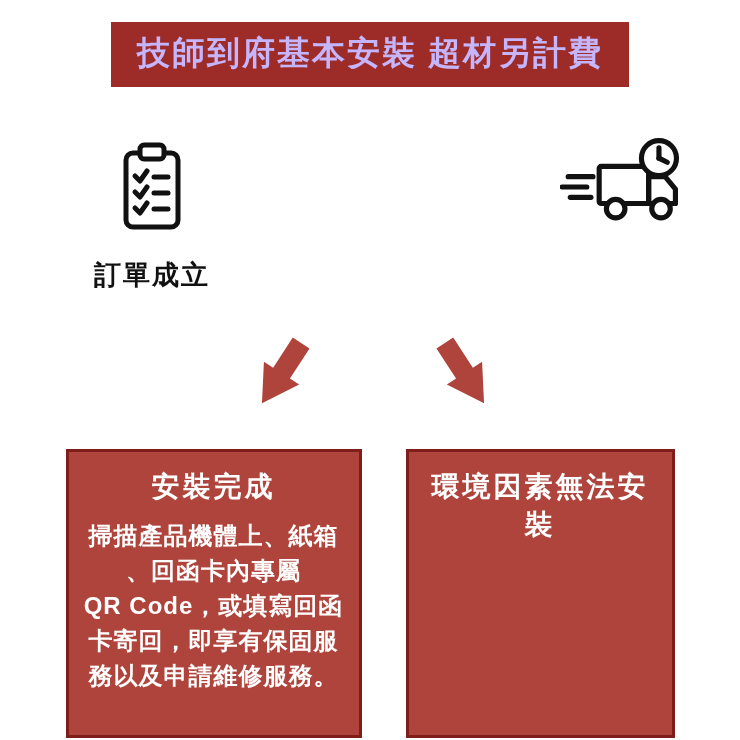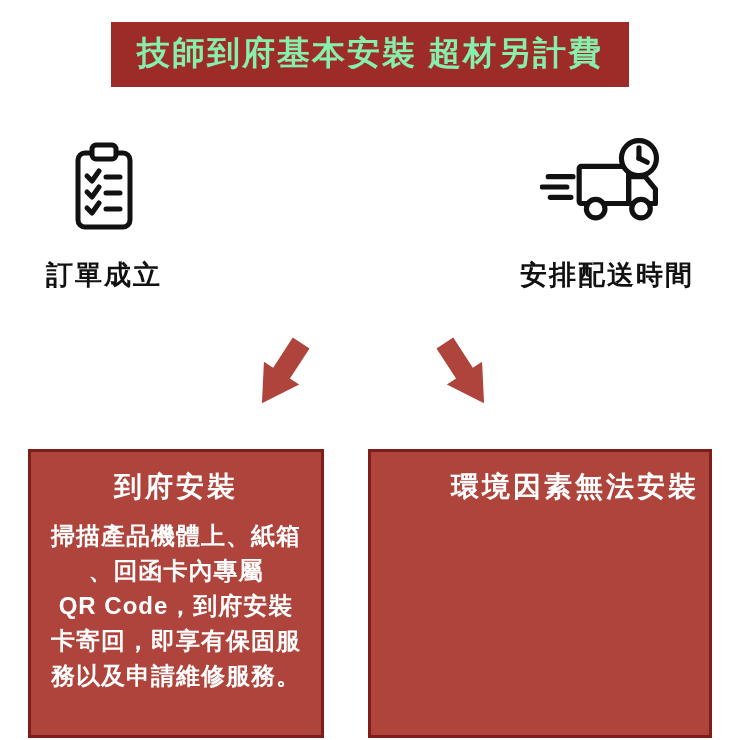--- a/index.html
+++ b/index.html
@@ -10,28 +10,28 @@
   }
   *{box-sizing:border-box;}
   html,body{margin:0;padding:0;background:#ffffff;}
   .page{
     width:740px;height:740px;background:#ffffff;position:relative;overflow:hidden;
     font-family:"Liberation Sans","DejaVu Sans",sans-serif;
   }
   
   .banner{
     margin:22px auto 0;width:-moz-fit-content;width:fit-content;
-    background:var(--red-dark);color:#86efac;
+    background:var(--red-dark);color:#c4b5fd;
     font-size:33px;font-weight:bold;letter-spacing:2px;
     padding:9px 26px 11px;text-align:center;white-space:nowrap;
   }
   
   .steps{
     display:flex;justify-content:space-between;align-items:flex-start;
-    padding:0 46px;margin-top:46px;
+    padding:0 46px;margin-top:46px;margin-left:48px;
   }
   .step{display:flex;flex-direction:column;align-items:center;}
   .step-icon{height:108px;display:flex;align-items:center;justify-content:center;}
   .step-icon svg{display:block;}
   .step-label{
     margin-top:16px;font-size:27px;font-weight:bold;color:var(--ink);
     letter-spacing:2px;white-space:nowrap;
   }
   
   .arrows{position:relative;height:88px;margin-top:38px;}
@@ -39,21 +39,21 @@
   .arrow svg{display:block;overflow:visible;}
   .arrow-left{left:254px;transform:rotate(33deg);}
   .arrow-right{left:438px;transform:rotate(-33deg);}
   
   .outcomes{display:flex;justify-content:center;gap:44px;margin-top:30px;}
   .outcome{
     background:var(--red-mid);border:3px solid var(--red-border);
     color:#ffffff;text-align:center;height:289px;padding:16px 10px 12px;
   }
   .outcome-a{width:296px;}
-  .outcome-b{width:344px;text-align:right;}
+  .outcome-b{width:269px;}
   .outcome-title{
     font-size:28px;font-weight:bold;letter-spacing:3px;margin-bottom:12px;
   }
   .outcome-body{
     font-size:24px;font-weight:bold;line-height:1.46;letter-spacing:1px;
     white-space:pre-line;
   }
 </style>
 </head>
 <body>
@@ -90,21 +90,20 @@
           <line x1="10" y1="60" x2="30" y2="60"></line>
           <rect x="38" y="30" width="48" height="36" rx="2"></rect>
           <path d="M86,40 h16 l10,12 v14 h-26 z"></path>
           <circle cx="96" cy="22" r="17" fill="#ffffff"></circle>
           <line x1="96" y1="22" x2="96" y2="12"></line>
           <line x1="96" y1="22" x2="104" y2="26"></line>
           <circle cx="54" cy="71" r="9" fill="#ffffff"></circle>
           <circle cx="98" cy="71" r="9" fill="#ffffff"></circle>
         </svg>
       </span>
-      <span class="step-label">安排配送時間</span>
     </div>
 
 
   </div>
 
   <div class="arrows">
     <span class="arrow arrow-left">
       <svg width="54" height="78" viewBox="0 0 54 78">
         <polygon points="17,2 37,2 37,38 48,38 27,74 6,38 17,38" fill="#ae443b"></polygon>
       </svg>
@@ -112,24 +111,24 @@
     <span class="arrow arrow-right">
       <svg width="54" height="78" viewBox="0 0 54 78">
         <polygon points="17,2 37,2 37,38 48,38 27,74 6,38 17,38" fill="#ae443b"></polygon>
       </svg>
     </span>
   </div>
 
   <div class="outcomes">
 
     <div class="outcome outcome-a">
-      <div class="outcome-title">到府安裝</div>
+      <div class="outcome-title">安裝完成</div>
       <div class="outcome-body">掃描產品機體上、紙箱
 、回函卡內專屬
-QR Code，到府安裝
+QR Code，或填寫回函
 卡寄回，即享有保固服
 務以及申請維修服務。</div>
     </div>
 
     <div class="outcome outcome-b">
       <div class="outcome-title">環境因素無法安裝</div>
     </div>
 
   </div>
 

